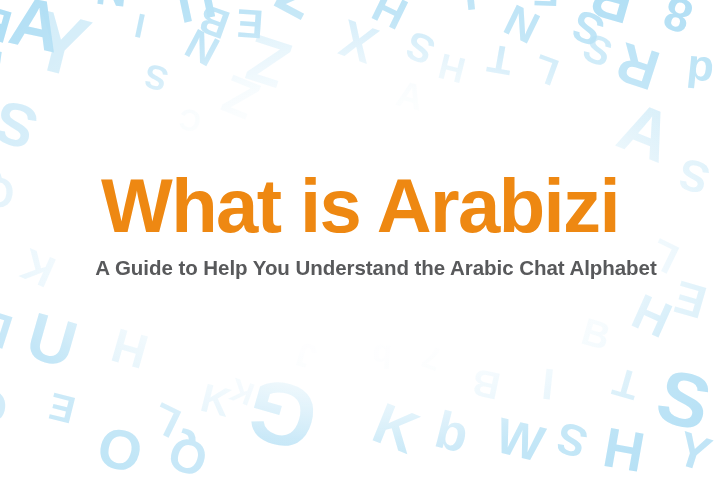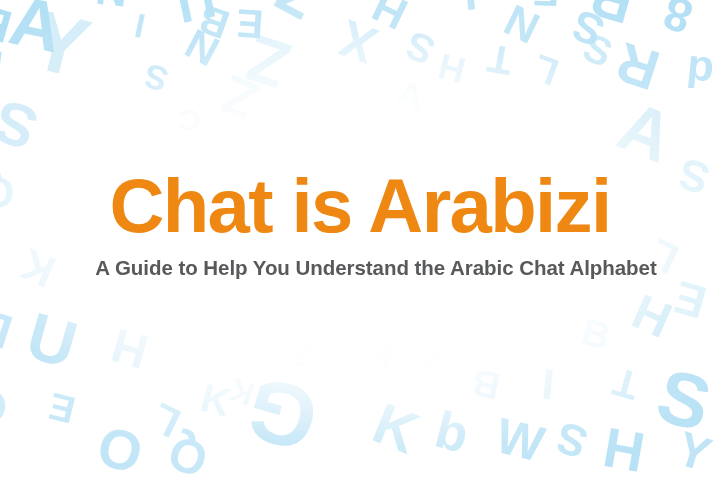--- a/index.html
+++ b/index.html
@@ -159,17 +159,17 @@
       <span class="bg-letter" style="left: 520px; top: 440px; font-size: 50px; color: rgb(169, 220, 244); opacity: 0.9; transform: translate(-50%, -50%) rotate(14deg);">W</span>
       <span class="bg-letter" style="left: 572px; top: 440px; font-size: 44px; color: rgb(169, 220, 244); opacity: 0.85; transform: translate(-50%, -50%) rotate(198deg);">S</span>
       <span class="bg-letter" style="left: 624px; top: 450px; font-size: 56px; color: rgb(169, 220, 244); opacity: 0.95; transform: translate(-50%, -50%) rotate(10deg);">H</span>
       <span class="bg-letter" style="left: 694px; top: 452px; font-size: 48px; color: rgb(169, 220, 244); opacity: 0.8; transform: translate(-50%, -50%) rotate(18deg);">Y</span>
     </div>
 
   <div id="center-veil"></div>
   <div id="edge-soften"></div>
 
   <div id="hero">
-    <h1 id="hero-title" style="color: rgb(238, 136, 18);">Chat is Arabizi</h1>
+    <h1 id="hero-title" style="color: rgb(238, 136, 18);">What is Arabizi</h1>
     <p id="hero-subtitle" style="color: rgb(88, 89, 91); padding-left: 32px;">A Guide to Help You Understand the Arabic Chat Alphabet</p>
   </div>
 
 </div>
 
 </body></html>

